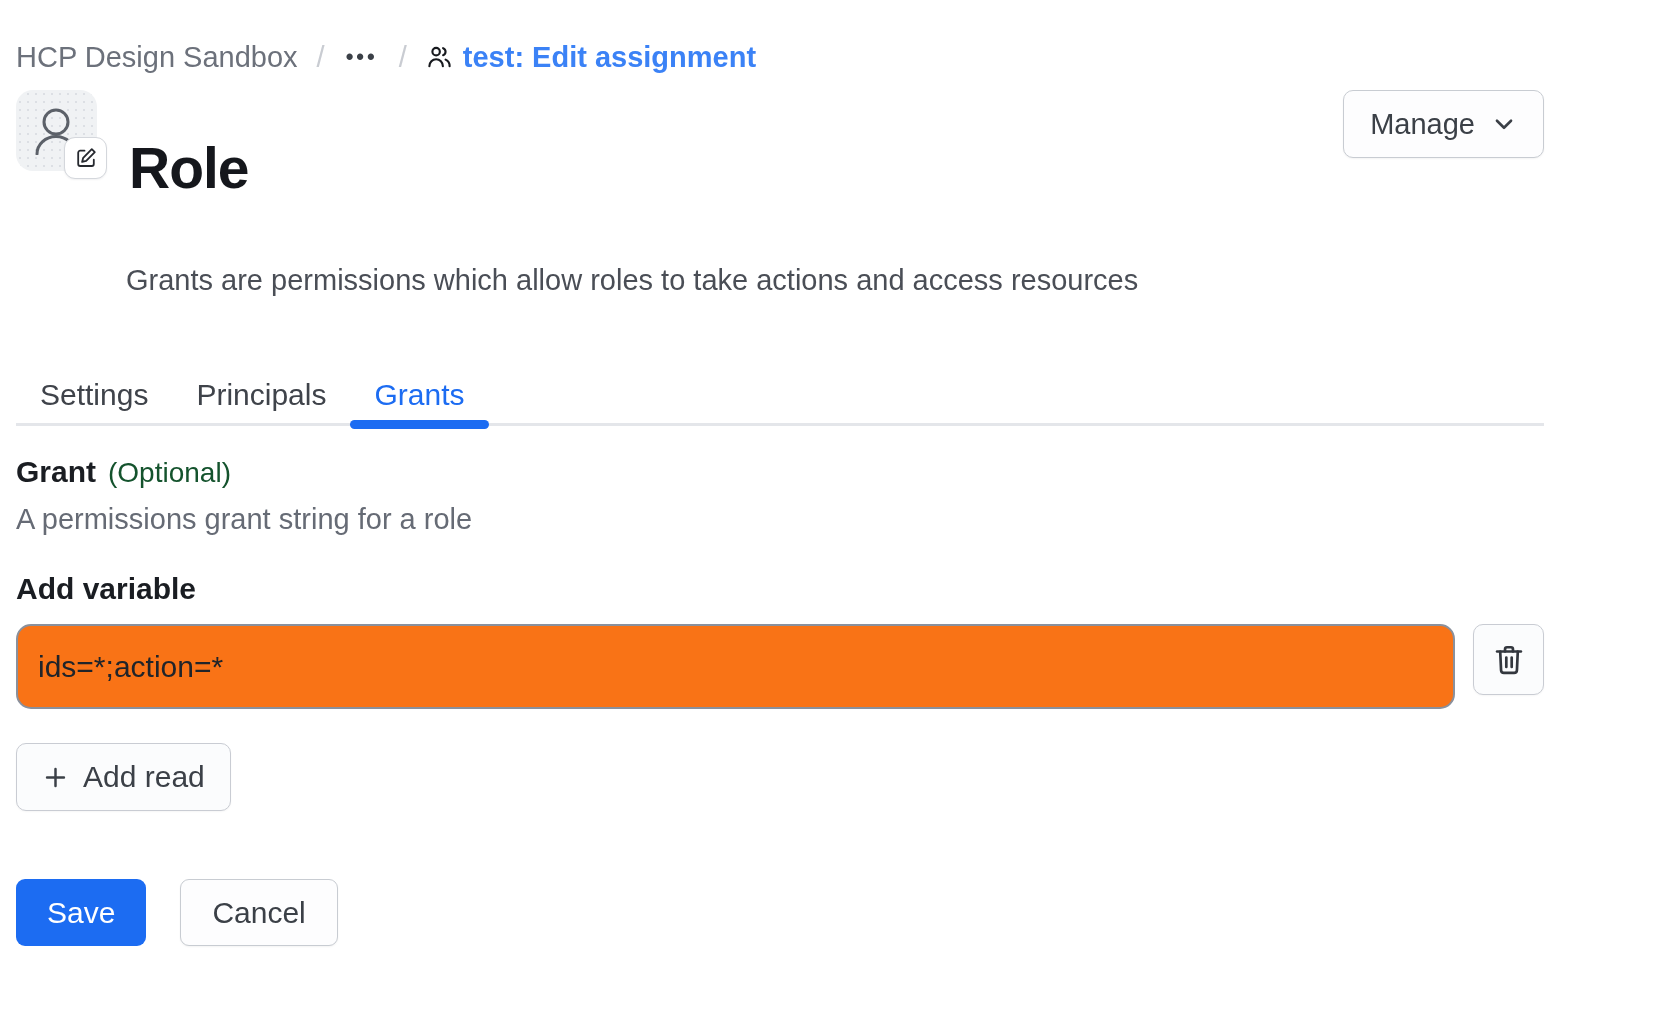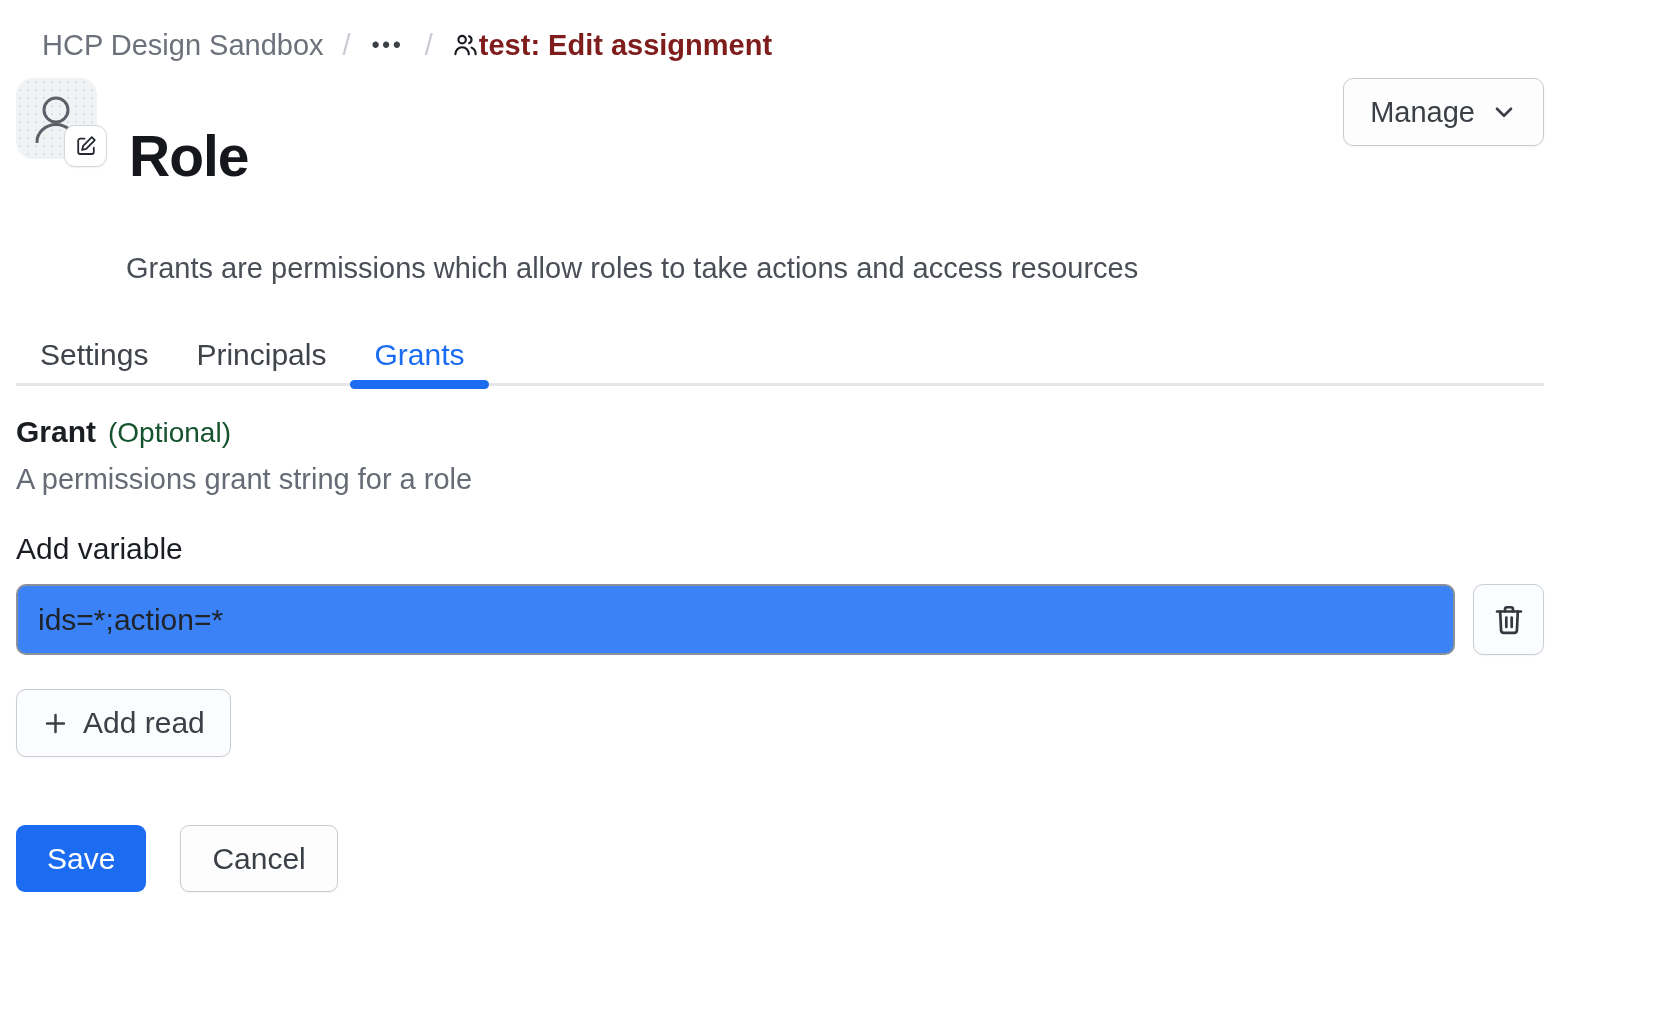--- a/index.html
+++ b/index.html
@@ -4,25 +4,25 @@
 <style>
   html,body{margin:0;padding:0;background:#ffffff;}
   body{
     width:1672px;height:1010px;overflow:hidden;position:relative;
     font-family:"Liberation Sans","DejaVu Sans",sans-serif;
     -webkit-font-smoothing:antialiased;color:#1a1d22;
   }
   .page{padding:0 128px 0 16px;}
 
   
-  .breadcrumb{display:flex;align-items:center;gap:19px;padding-top:28px;height:34px;margin-left:26px;}
+  .breadcrumb{display:flex;align-items:center;gap:19px;padding-top:40px;height:34px;}
   .crumb-link{font-size:29px;color:#6c717b;text-decoration:none;}
   .crumb-sep{font-size:29px;color:#c9ccd2;}
   .crumb-ellipsis{font-size:22px;letter-spacing:3px;color:#3b4047;line-height:34px;cursor:pointer;border:none;background:none;padding:0 2px;font-weight:700;}
-  .crumb-current{display:flex;align-items:center;gap:0;font-size:29px;font-weight:600;color:#7f1d1d;}
+  .crumb-current{display:flex;align-items:center;gap:10px;font-size:29px;font-weight:600;color:#3b82f6;}
   .crumb-current svg{display:block;}
 
   
   .header-row{display:flex;align-items:flex-start;margin-top:16px;}
   .avatar-wrap{position:relative;width:81px;height:81px;flex:0 0 auto;}
   .avatar{
     width:81px;height:81px;border-radius:17px;
     background-color:#f0f2f4;
     background-image:radial-gradient(circle,#dcdfe4 1.3px,transparent 1.5px);
     background-size:8px 8px;
@@ -43,44 +43,44 @@
     margin-left:auto;height:68px;padding:0 26px;border-radius:10px;
     background:#fdfdfe;border:1.5px solid #c8ccd2;
     display:flex;align-items:center;gap:16px;cursor:pointer;
     font-family:inherit;font-size:29px;color:#3b4047;
     box-shadow:0 1px 2px rgba(20,22,28,.05);
     text-align:right;
   }
   .subtitle{margin-left:110px;margin-top:15px;font-size:29px;color:#4a4e56;line-height:36px;}
 
   
-  .tabs{display:flex;margin-top:54px;border-bottom:3px solid #e4e6ea;}
+  .tabs{display:flex;margin-top:82px;border-bottom:3px solid #e4e6ea;}
   .tab{
     position:relative;padding:0 24px 13px;font-size:30px;font-weight:500;
     color:#3f434a;line-height:30px;background:none;border:none;cursor:pointer;
     font-family:inherit;
   }
   .tab.active{color:#1c6cf2;}
   .tab.active::after{
     content:"";position:absolute;left:0;right:0;bottom:-6px;height:9px;
     border-radius:5px;background:#1c6cf2;
   }
 
   
   .grant-label-row{margin-top:30px;display:flex;align-items:baseline;gap:12px;line-height:32px;}
   .grant-label{font-size:30px;font-weight:700;color:#1a1d22;}
   .grant-optional{font-size:28px;color:#14532d;}
   .grant-help{margin-top:15px;font-size:29px;color:#666b75;line-height:30px;}
-  .add-variable{margin-top:39px;font-size:30px;font-weight:400;color:#1a1d22;line-height:32px;}
+  .add-variable{margin-top:39px;font-size:30px;font-weight:700;color:#1a1d22;line-height:32px;}
 
   .grant-row{display:flex;align-items:stretch;gap:18px;margin-top:32px;}
   .grant-row:first-of-type{margin-top:19px;}
   .grant-input{
-    flex:1;height:71px;box-sizing:border-box;border:2px solid #8a909c;border-radius:10px;
-    padding:0 20px;font-family:inherit;font-size:30px;color:#20242a;background:#3b82f6;
+    flex:1;height:85px;box-sizing:border-box;border:2px solid #8a909c;border-radius:15px;
+    padding:0 20px;font-family:inherit;font-size:30px;color:#20242a;background:#f97316;
     outline:none;
   }
   .icon-btn{
     width:71px;height:71px;box-sizing:border-box;flex:0 0 auto;
     border:1.5px solid #c9ccd3;border-radius:10px;background:#fbfcfd;
     display:flex;align-items:center;justify-content:center;cursor:pointer;
     box-shadow:0 1px 2px rgba(20,22,28,.04);padding:0;
   }
 
   .add-grant-btn{

